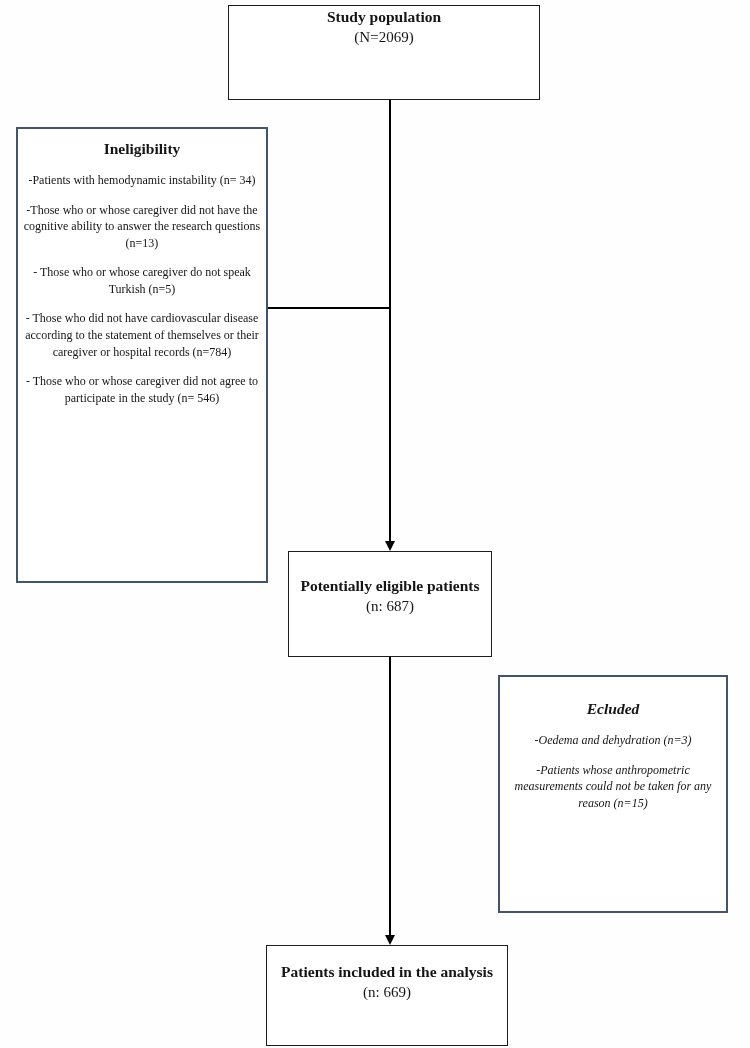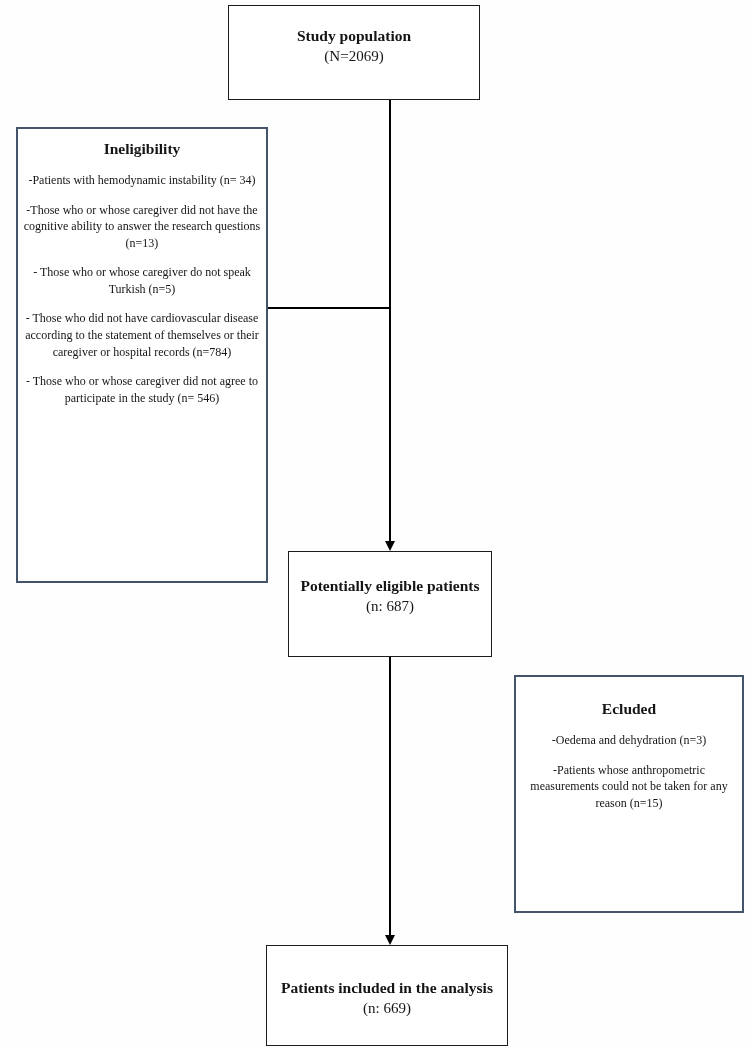--- a/index.html
+++ b/index.html
@@ -56,25 +56,25 @@
     border-right: 5px solid transparent;
     border-top: 10px solid #000000;
   }
   .arrowhead.left {
     border-top: 5px solid transparent;
     border-bottom: 5px solid transparent;
     border-right: 10px solid #000000;
   }
 
   
-  #box-study        { left: 228px; top: 5px;   width: 252px; height: 95px;  padding-top: 20px; }
+  #box-study        { left: 228px; top: 5px;   width: 312px; height: 95px;  padding-top: 1px; }
   #box-ineligible   { left: 16px;   top: 127px; width: 252px; height: 456px; padding: 10px 4px; }
   #box-eligible     { left: 288px; top: 551px; width: 204px; height: 106px; padding-top: 24px; }
-  #box-excluded     { left: 514px; top: 675px; width: 230px; height: 238px; padding: 22px 8px; }
-  #box-included     { left: 266px; top: 945px; width: 242px; height: 101px;  padding-top: 32px; }
+  #box-excluded     { left: 498px; top: 675px; width: 230px; height: 238px; padding: 22px 8px; font-style: italic; }
+  #box-included     { left: 266px; top: 945px; width: 242px; height: 101px;  padding-top: 16px; }
 
   #vline-1   { left: 389px; top: 100px; width: 2px; height: 441px; }
   #vhead-1   { left: 385px; top: 541px; }
   #hline-1   { left: 264px; top: 307px; width: 126px; height: 2px; }
   #hhead-1   { left: 255px; top: 303px; }
   #vline-2   { left: 389px; top: 657px; width: 2px; height: 278px; }
   #vhead-2   { left: 385px; top: 935px; }
 </style>
 </head>
 <body>

